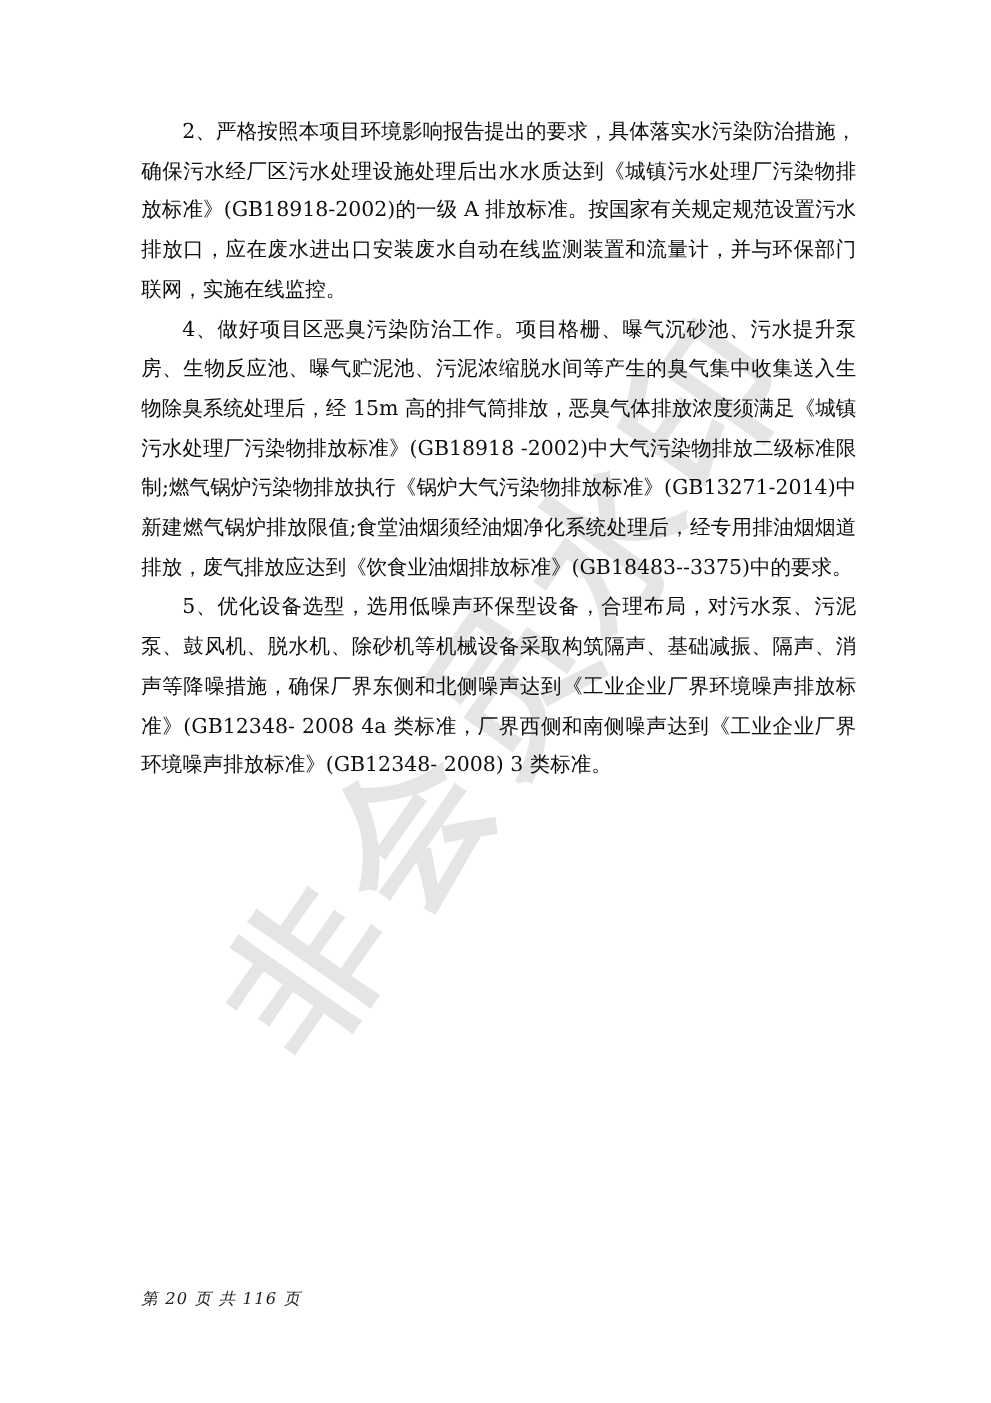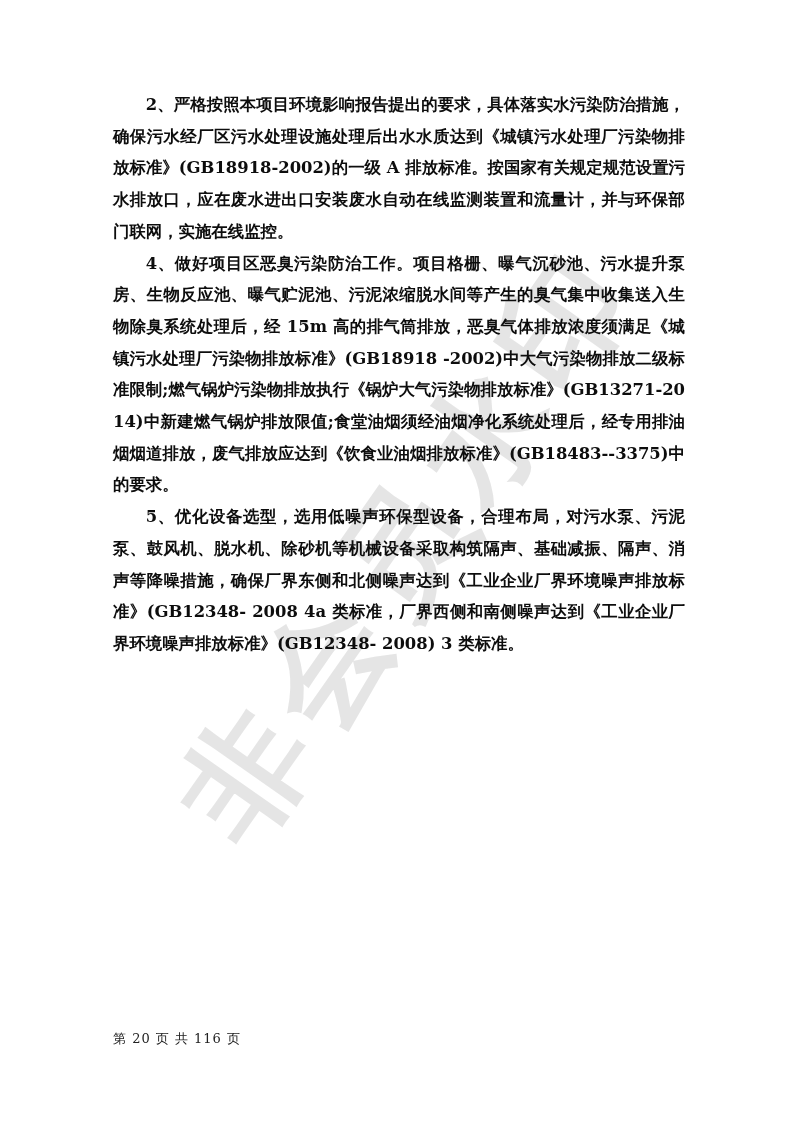--- a/index.html
+++ b/index.html
@@ -40,30 +40,30 @@
     font-size: 16.4px;
     line-height: 31.7px;
     text-align: justify;
     text-justify: inter-character;
   }
   .content p {
     margin: 0;
     padding: 0;
     text-indent: 2em;
     word-break: break-all;
-    font-weight: bold;
   }
   .footer {
     position: absolute;
     left: 113px;
     top: 1030px;
     z-index: 2;
     color: #222222;
     font-size: 13px;
     letter-spacing: 1px;
+    font-style: italic;
   }
 </style>
 </head>
 <body>
 
 <div class="page">
 
   <div class="watermark">非会员水印</div>
 
   <div class="content">

